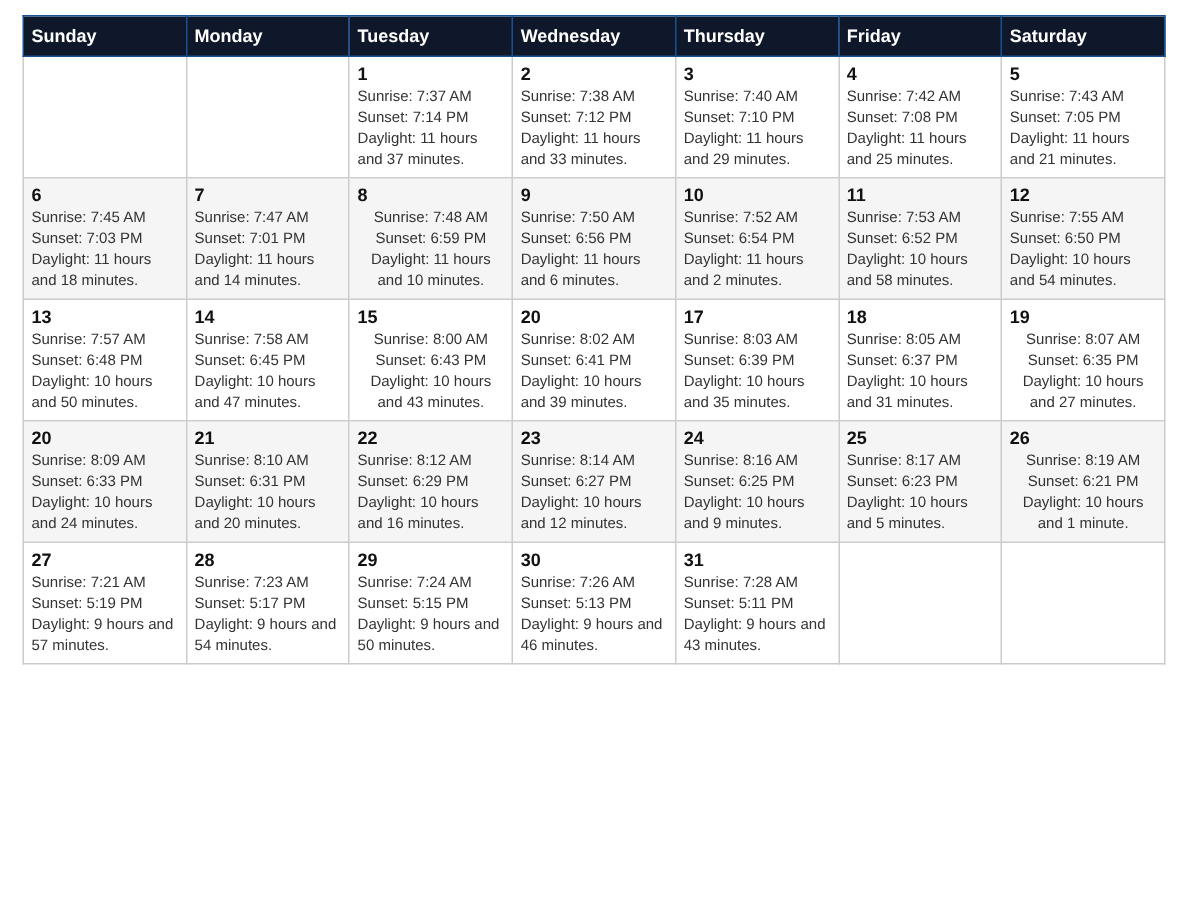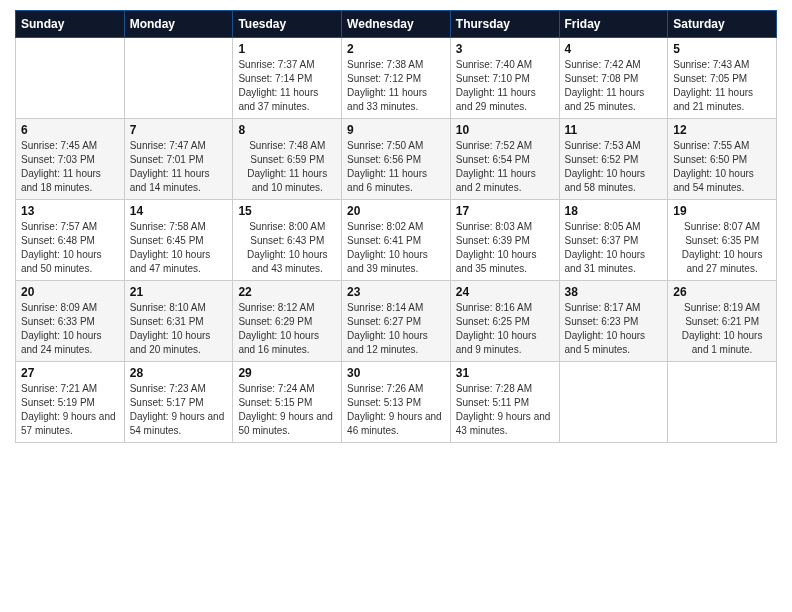--- a/index.html
+++ b/index.html
@@ -184,21 +184,21 @@
 Sunset: 6:27 PM
 Daylight: 10 hours and 12 minutes.</div>
           </td>
           <td>
             <span class="day-num">24</span>
             <div class="day-info" style="white-space: pre-line;">Sunrise: 8:16 AM
 Sunset: 6:25 PM
 Daylight: 10 hours and 9 minutes.</div>
           </td>
           <td>
-            <span class="day-num">38</span>
+            <span class="day-num">25</span>
             <div class="day-info" style="white-space: pre-line;">Sunrise: 8:17 AM
 Sunset: 6:23 PM
 Daylight: 10 hours and 5 minutes.</div>
           </td>
           <td>
             <span class="day-num">26</span>
             <div class="day-info" style="white-space: pre-line; text-align: center;">Sunrise: 8:19 AM
 Sunset: 6:21 PM
 Daylight: 10 hours and 1 minute.</div>
           </td>

